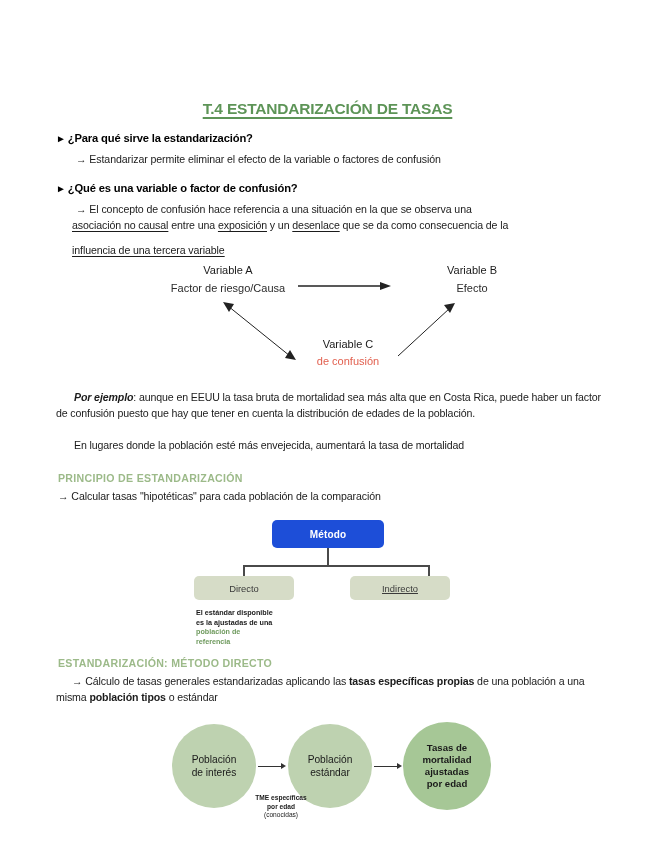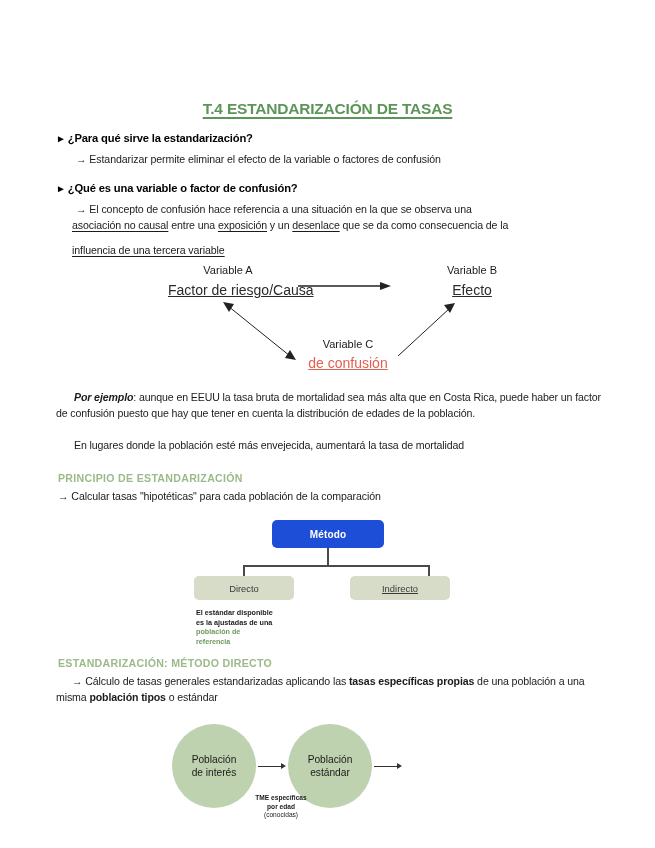--- a/index.html
+++ b/index.html
@@ -85,24 +85,23 @@
   .vlabel {
     position: absolute;
     text-align: center;
     font-size: 11px;
     color: #1a1a1a;
     white-space: nowrap;
   }
   .vsub {
     position: absolute;
     text-align: center;
-    font-size: 14px;
+    font-size: 11px;
     color: #2b2b2b;
     white-space: nowrap;
-    text-decoration: underline;
   }
   .vsub.red { color: #e2604f; }
 
   
   .flow { position: absolute; left: 180px; top: 516px; width: 300px; height: 130px; }
   .boxMet {
     position: absolute;
     left: 92px; top: 4px;
     width: 112px; height: 28px;
     background: #1d4ed8;
@@ -260,20 +259,28 @@
         <span>Población</span><br>
         <span>de interés</span>
       </div>
     </div>
     <div class="circ c2">
       <div>
         <span>Población</span><br>
         <span>estándar</span>
       </div>
     </div>
+    <div class="circ c3">
+      <div>
+        <span>Tasas de</span><br>
+        <span>mortalidad</span><br>
+        <span>ajustadas</span><br>
+        <span>por edad</span>
+      </div>
+    </div>
     <div class="arrowline" style="left:98px; top:50px; width:24px;"></div>
     <div class="arrowhead" style="left:121px; top:47px;"></div>
     <div class="arrowline" style="left:214px; top:50px; width:24px;"></div>
     <div class="arrowhead" style="left:237px; top:47px;"></div>
     <div class="tmelabel">
       <span>TME específicas</span><br>
       <span>por edad</span><br>
       <span class="thin">(conocidas)</span>
     </div>
   </div>

